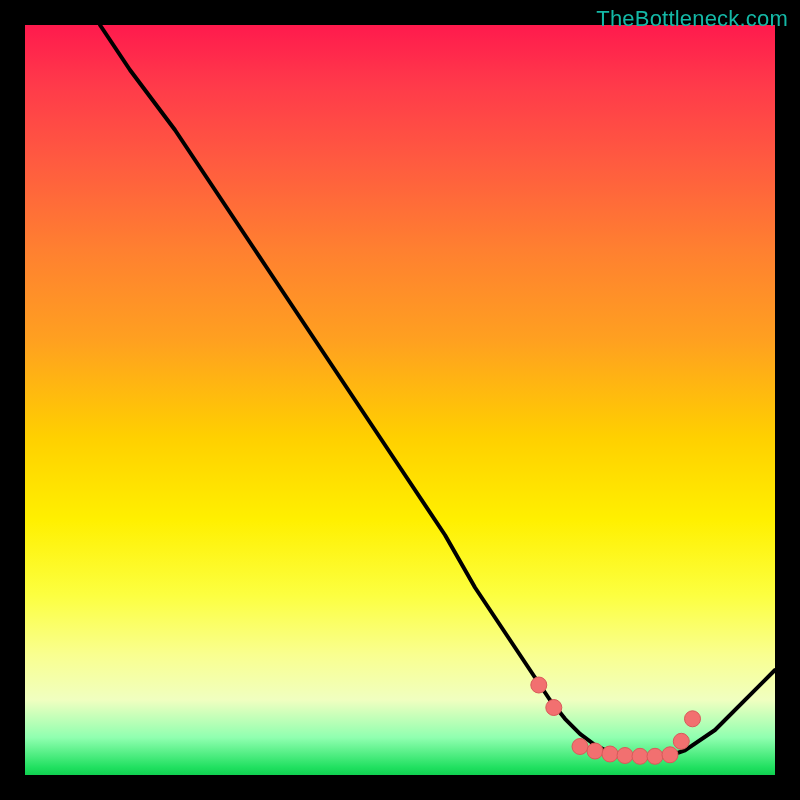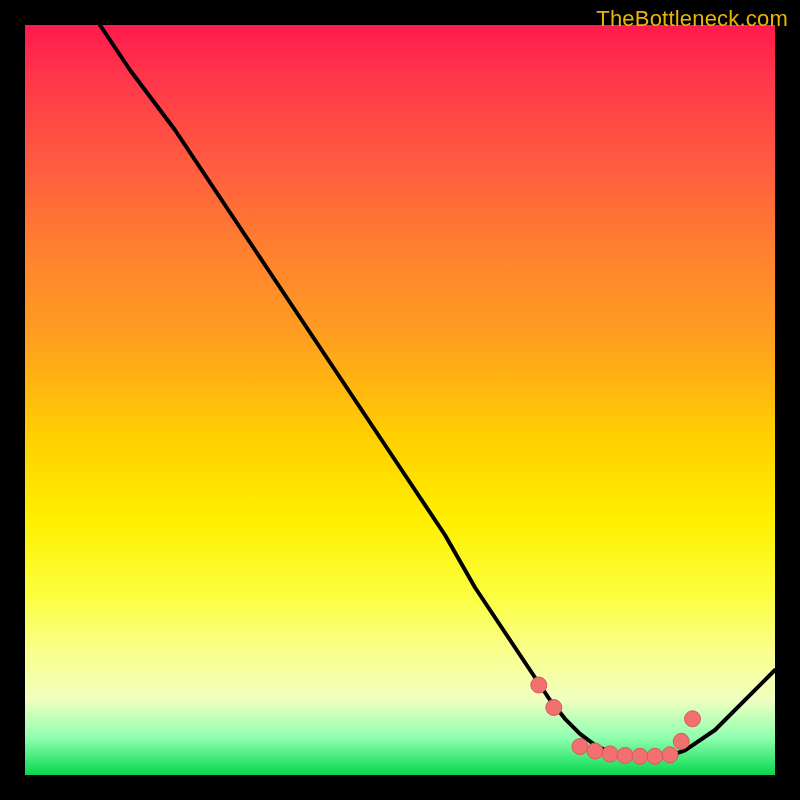--- a/index.html
+++ b/index.html
@@ -26,21 +26,21 @@
       #10d050 100%
     );
   }
   .watermark {
     position: absolute;
     top: 6px;
     right: 12px;
     font-family: Arial, sans-serif;
     font-size: 22px;
     font-weight: 500;
-    color: #eab308;
+    color: #14b8a6;
     letter-spacing: 0.2px;
     text-align: right;
   }
   svg.overlay {
     position: absolute;
     left: 25px;
     top: 25px;
     width: 750px;
     height: 750px;
     overflow: visible;

